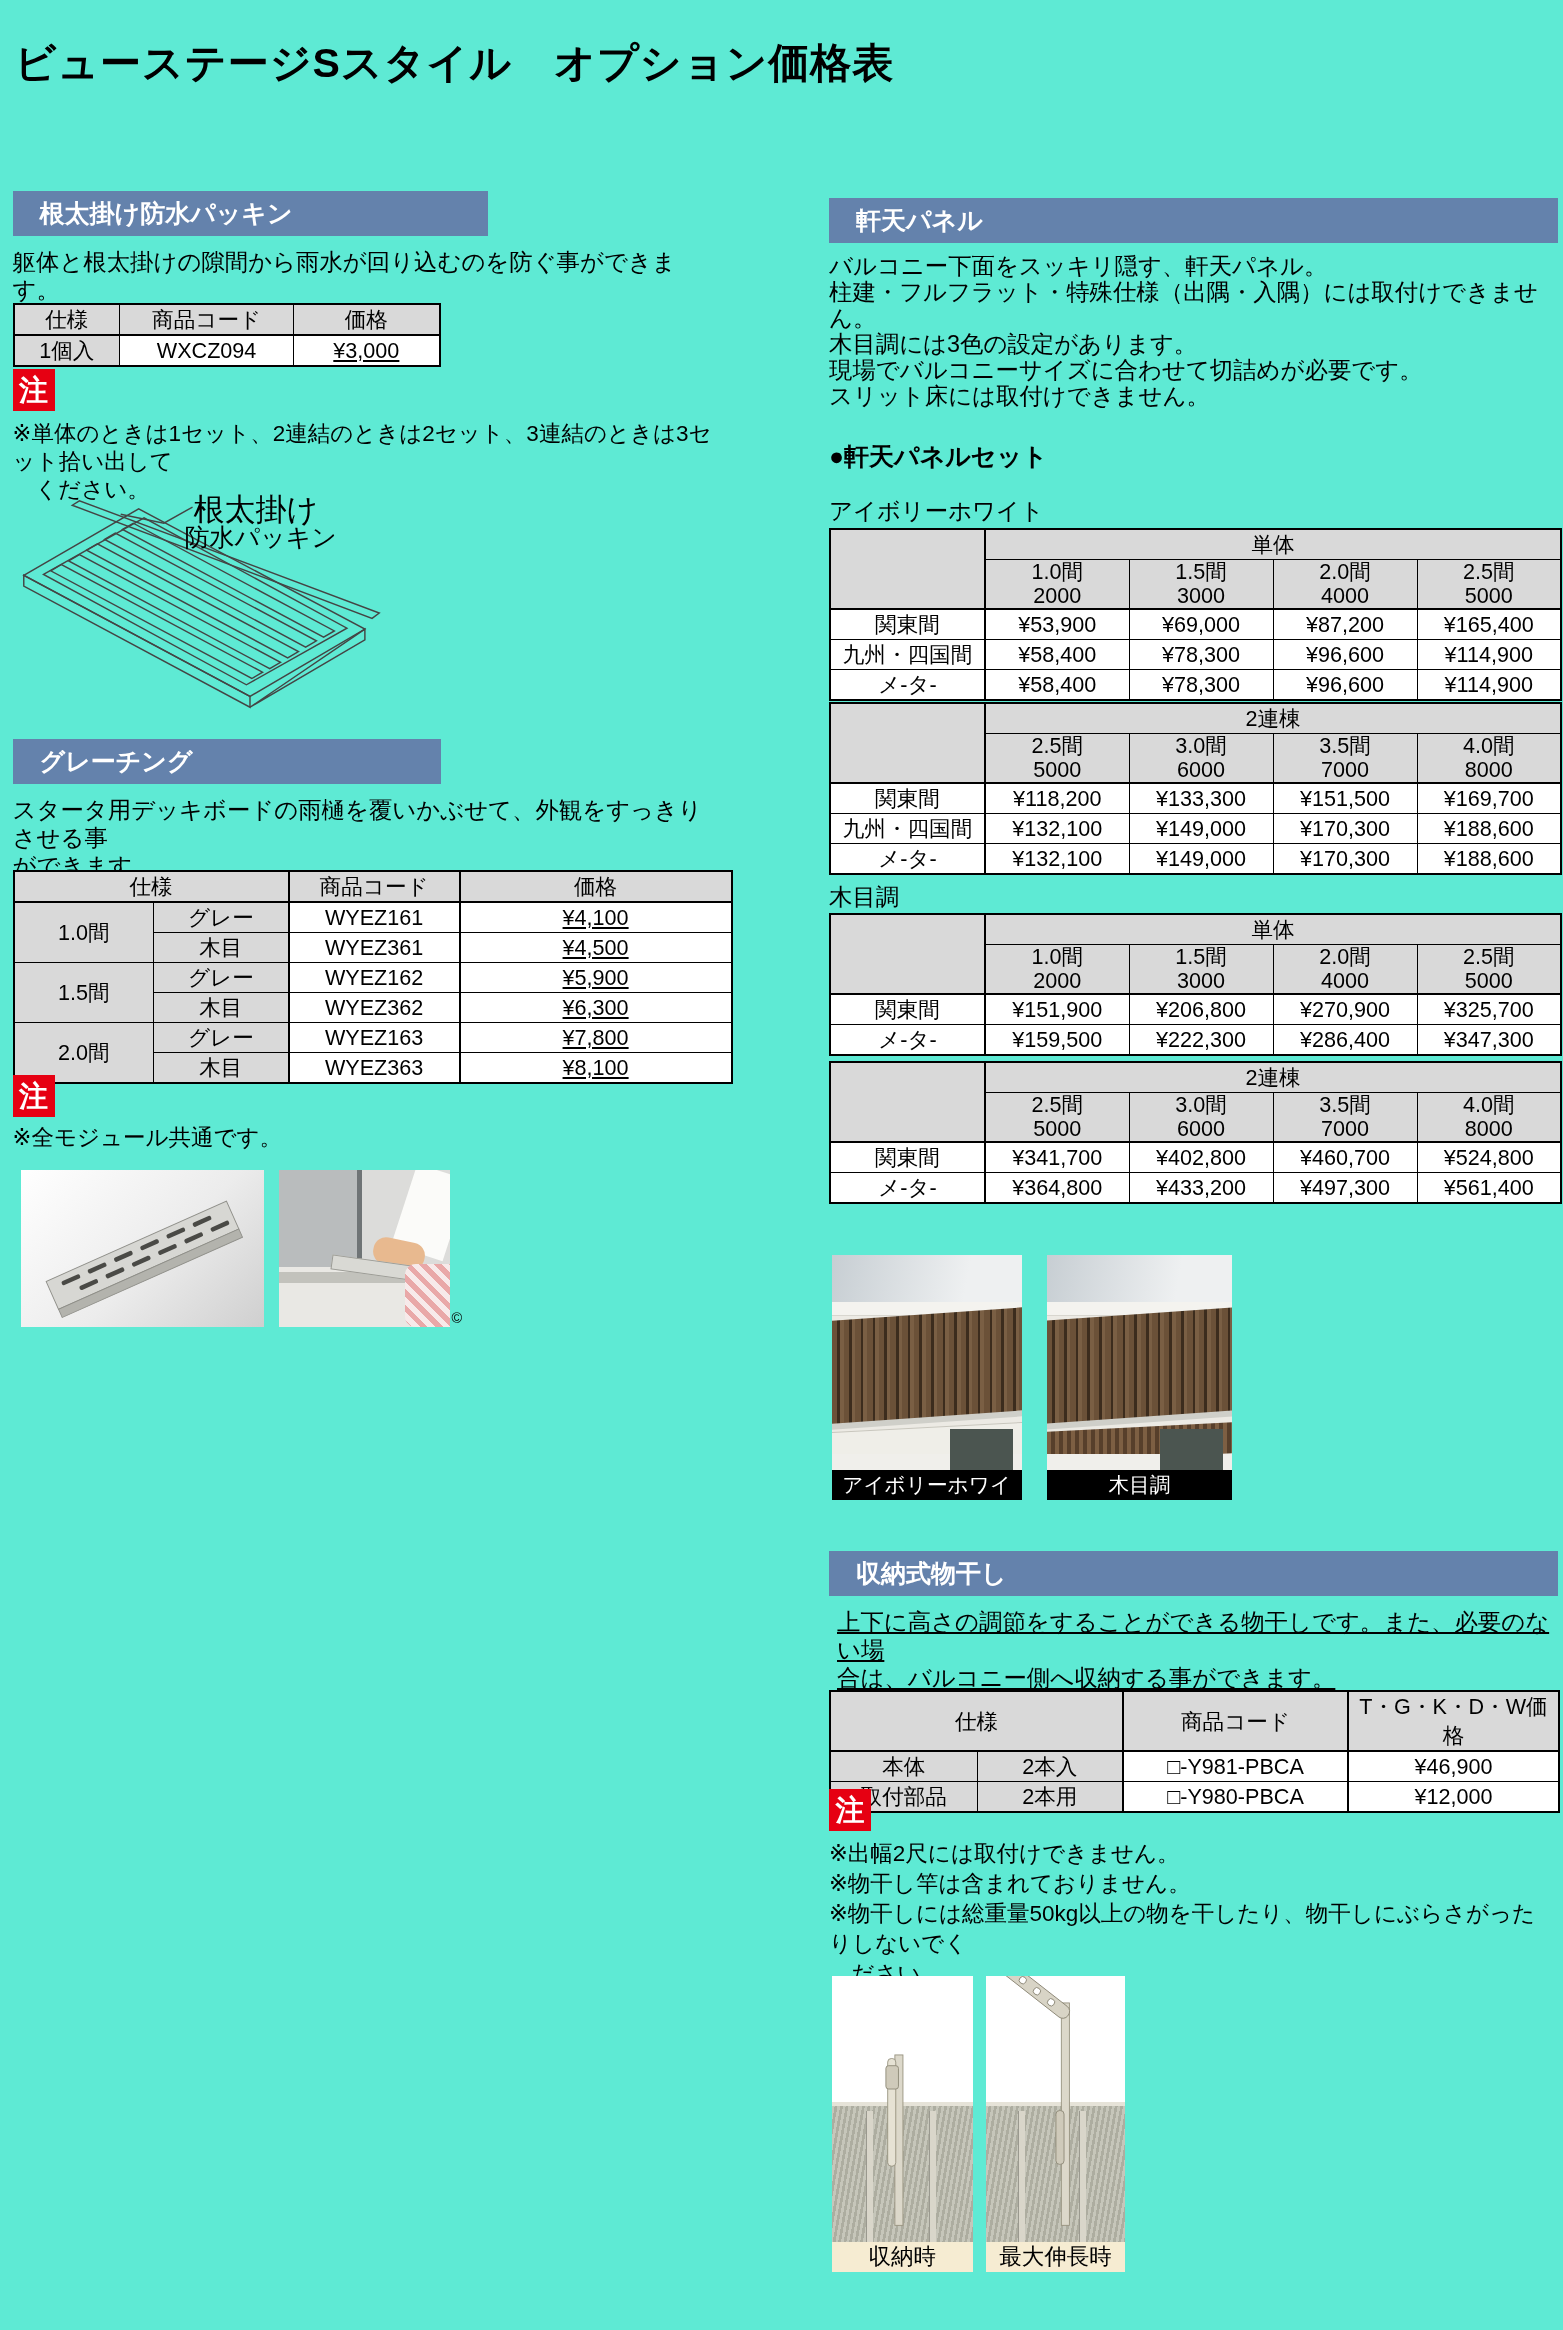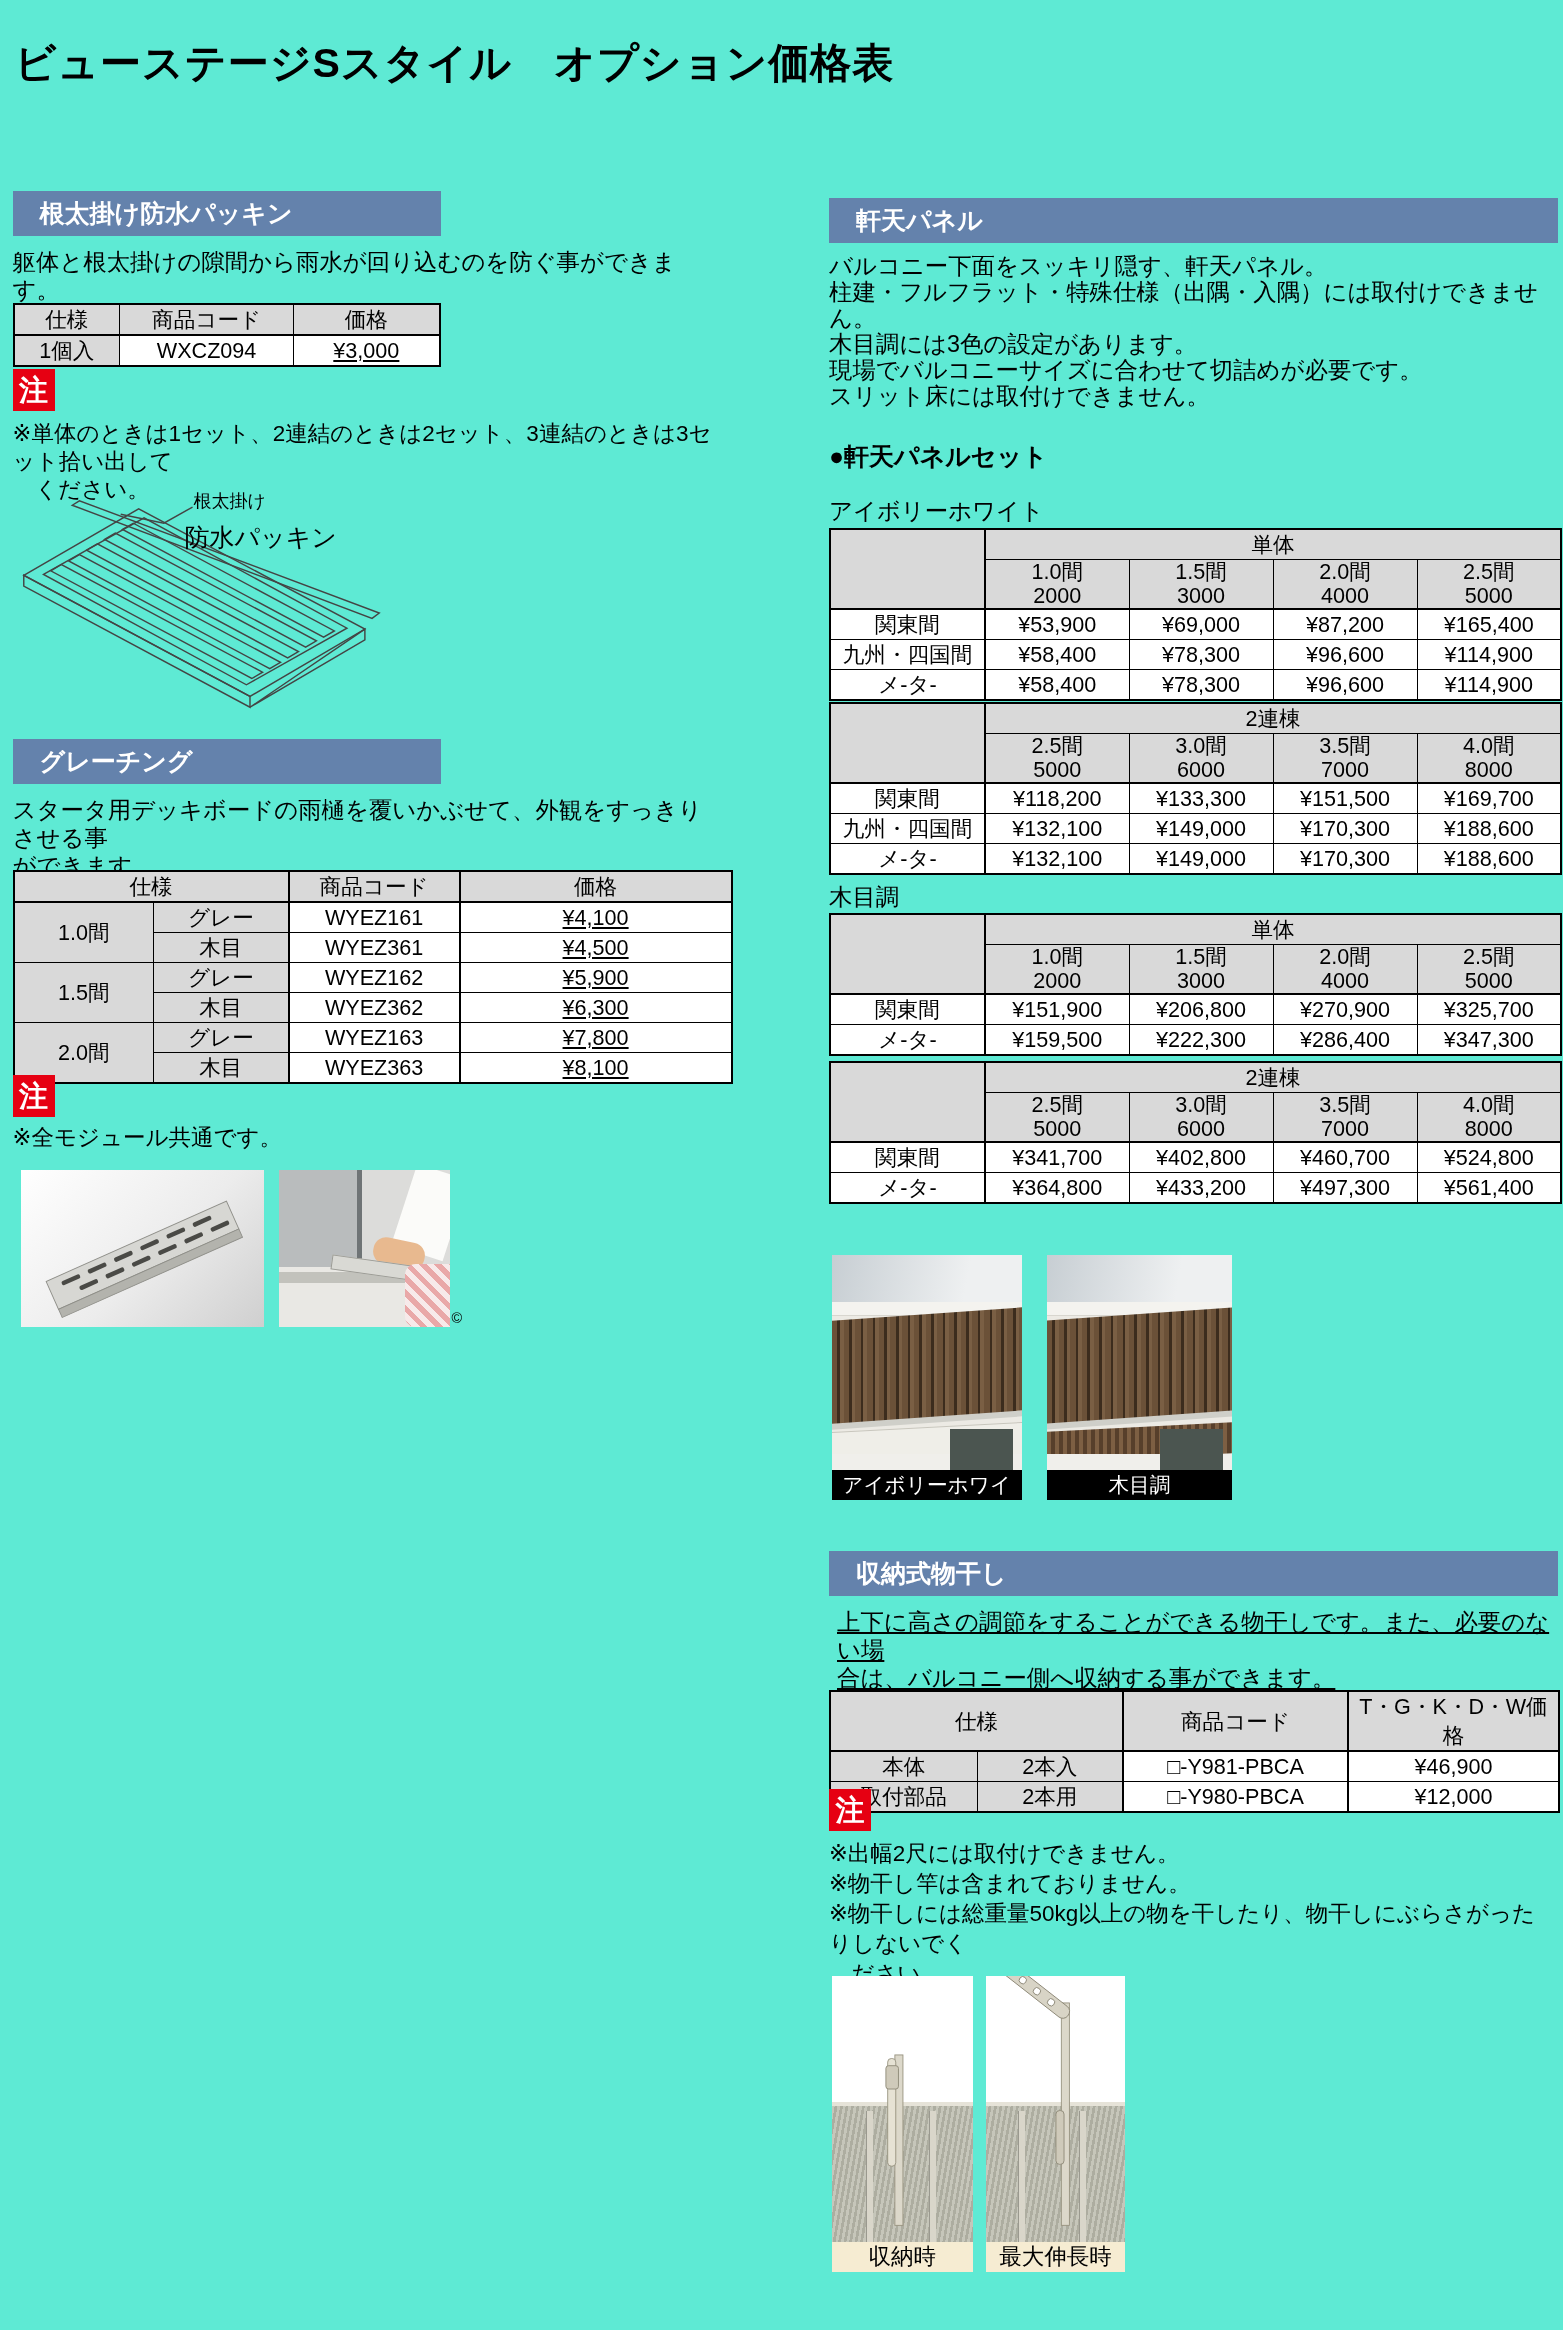--- a/index.html
+++ b/index.html
@@ -60,21 +60,21 @@
 </style>
 </head>
 <body>
 
 <div id="page">
 
   <div id="title" class="abs">ビューステージSスタイル　オプション価格表</div>
 
   <div class="abs" style="left:12.6px;top:0;width:719px;height:2330px;">
 
-    <div class="abs secbar" style="left:0;top:191px;width:428px;">根太掛け防水パッキン</div>
+    <div class="abs secbar" style="left:0;top:191px;width:475px;">根太掛け防水パッキン</div>
     <div class="abs desc" style="left:0;top:248px;width:710px;">躯体と根太掛けの隙間から雨水が回り込むのを防ぐ事ができます。</div>
 
     <table class="tbl" style="left:0;top:303px;width:426px;">
       <colgroup>
           <col style="width:106px">
           <col style="width:174px">
           <col style="width:146px">
         </colgroup>
       <tbody>
           <tr style="height:25px;">
@@ -110,21 +110,21 @@
 
           <polygon points="82,70 94,63 318,183 306,190"></polygon>
           <polygon points="122,47 134,40 358,160 346,167"></polygon>
           <polygon points="62,82 74,75 298,195 286,202"></polygon>
           <polygon points="42,93 54,86 278,206 266,213"></polygon>
           <polygon points="102,58 114,51 338,171 326,178"></polygon>
 
           <polyline points="200,22 168,40 120,30"></polyline>
         </g>
       </svg>
-      <div class="abs" style="left:181px;top:1.8px;font-size:18px;text-align:right;">根太掛け</div>
+      <div class="abs" style="left:181px;top:1.8px;font-size:31px;text-align:right;">根太掛け</div>
       <div class="abs" style="left:172px;top:34px;font-size:25px;">防水パッキン</div>
     </div>
 
     <div class="abs secbar" style="left:0;top:739px;width:428px;">グレーチング</div>
     <div class="abs desc" style="left:0;top:796px;width:710px;">
       <div>スタータ用デッキボードの雨樋を覆いかぶせて、外観をすっきりさせる事</div>
       <div>ができます。</div>
     </div>
 
     <table class="tbl" style="left:0;top:870px;width:718px;">

